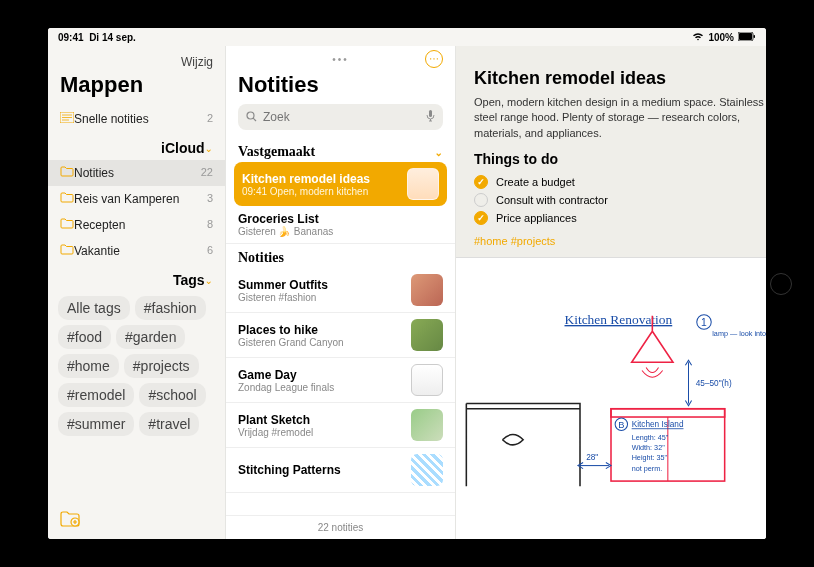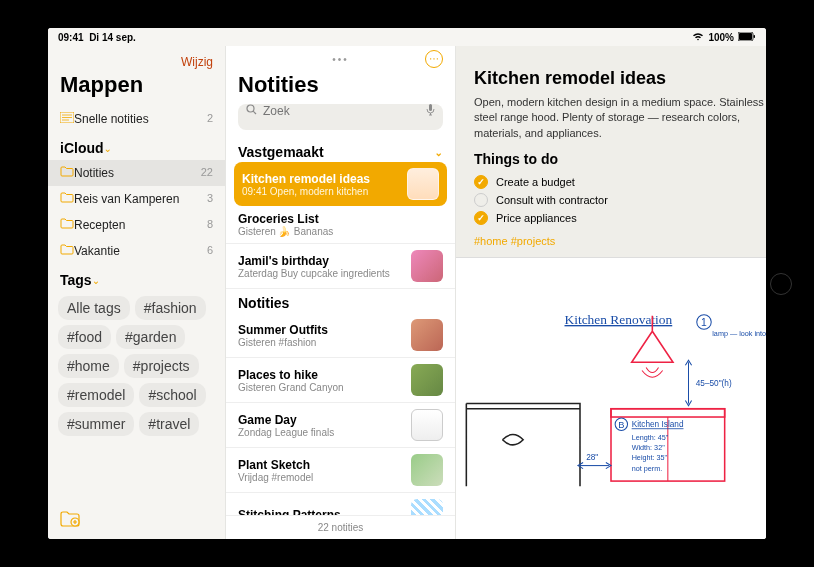--- a/index.html
+++ b/index.html
@@ -8,47 +8,47 @@
 .home-button { position: absolute; right: 12px; top: 50%; transform: translateY(-50%); width: 22px; height: 22px; border: 1.5px solid #333; border-radius: 50%; }
 .screen { width: 100%; height: 100%; background: #fff; border-radius: 3px; overflow: hidden; display: flex; flex-direction: column; }
 .status-bar { height: 18px; display: flex; justify-content: space-between; align-items: center; padding: 0 10px; font-size: 10px; font-weight: 600; background: #f6f5f2; }
 .status-left { color: #000; }
 .status-right { display: flex; align-items: center; gap: 4px; color: #000; }
 .content { flex: 1; display: flex; overflow: hidden; }
 
 
 .sidebar { width: 178px; background: #f6f5f2; display: flex; flex-direction: column; border-right: 1px solid #e5e5e2; position: relative; }
 .sidebar-top { text-align: right; padding: 6px 12px 2px; }
-.edit-btn { color: #c2410c; font-size: 12px; }
+.edit-btn { color: #404040; font-size: 12px; }
 .sidebar-title { font-size: 22px; font-weight: 700; padding: 0 12px 8px; }
 .folder-row { display: flex; align-items: flex-start; padding: 6px 12px; font-size: 12px; gap: 0; }
 .folder-row.selected { background: #e5e4e1; }
 .folder-icon { width: 14px; height: 11px; }
 .folder-icon svg { width: 100%; height: 100%; }
 .folder-name { flex: 1; color: #222; }
 .folder-count { color: #999; font-size: 11px; }
-.section-header { display: flex; align-items: center; justify-content: flex-start; padding: 8px 12px 4px; }
+.section-header { display: flex; align-items: center; justify-content: flex-end; padding: 8px 12px 4px; }
 .section-header-text { font-size: 14px; font-weight: 700; }
 .chevron { color: #f2a900; font-size: 10px; }
 .tags-container { padding: 4px 10px; display: flex; flex-wrap: wrap; gap: 5px; }
 .tag-pill { background: #eae9e6; border-radius: 10px; padding: 4px 9px; font-size: 14px; color: #444; }
 .sidebar-bottom { margin-top: auto; padding: 8px 12px; }
 .new-folder-icon { color: #f2a900; }
 
 
 .notes-list { width: 230px; background: #fff; display: flex; flex-direction: column; border-right: 1px solid #e5e5e2; }
 .notes-toolbar { height: 26px; display: flex; justify-content: flex-end; align-items: center; padding: 0 12px; gap: 10px; position: relative; }
 .ellipsis-center { position: absolute; left: 50%; transform: translateX(-50%); color: #999; letter-spacing: 2px; font-size: 10px; }
 .more-circle { width: 18px; height: 18px; border: 1.5px solid #f2a900; border-radius: 50%; display: flex; align-items: center; justify-content: center; color: #f2a900; font-size: 10px; line-height: 1; }
 .notes-title { font-size: 22px; font-weight: 700; padding: 0 12px 6px; }
-.search-box { margin: 0 12px 8px; background: #eeede9; border-radius: 8px; height: 26px; display: flex; align-items: flex-start; padding: 0 8px; gap: 6px; }
+.search-box { margin: 0 12px 8px; background: #eeede9; border-radius: 8px; height: 26px; display: flex; align-items: center; padding: 0 8px; gap: 6px; }
 .search-icon { color: #8a8a8a; font-size: 11px; }
 .search-input { flex: 1; border: none; background: transparent; font-size: 12px; color: #8a8a8a; outline: none; }
 .mic-icon { color: #8a8a8a; font-size: 11px; }
-.list-section-header { display: flex; justify-content: space-between; align-items: center; padding: 6px 12px 2px; font-size: 14px; font-weight: 700; }
+.list-section-header { display: flex; justify-content: space-between; align-items: center; padding: 6px 12px 2px; font-size: 14px; font-weight: 700; font-family: Liberation Serif, serif; }
 .note-item { display: flex; align-items: center; padding: 6px 12px; gap: 8px; border-bottom: 0.5px solid #eee; }
 .note-item.selected { background: #f2a900; border-radius: 8px; margin: 0 8px; padding: 6px 8px; border-bottom: none; }
 .note-item.selected .note-title-text { color: #fff; }
 .note-item.selected .note-sub { color: #fff6dc; }
 .note-text { flex: 1; min-width: 0; }
 .note-title-text { font-size: 12px; font-weight: 600; color: #000; white-space: nowrap; overflow: hidden; text-overflow: ellipsis; }
 .note-sub { font-size: 10px; color: #888; white-space: nowrap; overflow: hidden; text-overflow: ellipsis; }
 .note-thumb { width: 32px; height: 32px; border-radius: 6px; background: #ddd; flex-shrink: 0; }
 .notes-footer { margin-top: auto; text-align: center; font-size: 10px; color: #888; padding: 6px; border-top: 0.5px solid #eee; }
 
@@ -210,27 +210,20 @@
                 <div class="note-sub">09:41  Open, modern kitchen</div>
               </div>
               <div class="note-thumb thumb-kitchen"></div>
             </div>
             <div class="note-item">
               <div class="note-text">
                 <div class="note-title-text">Groceries List</div>
                 <div class="note-sub">Gisteren 🍌 Bananas</div>
               </div>
             </div>
-            <div class="note-item">
-              <div class="note-text">
-                <div class="note-title-text">Jamil's birthday</div>
-                <div class="note-sub">Zaterdag Buy cupcake ingredients</div>
-              </div>
-              <div class="note-thumb thumb-cake"></div>
-            </div>
           </div>
 
         <div class="list-section-header">
           <span>Notities</span>
         </div>
         <div id="notes-container" style="overflow:hidden; flex:1">
             <div class="note-item">
               <div class="note-text">
                 <div class="note-title-text">Summer Outfits</div>
                 <div class="note-sub">Gisteren #fashion</div>

